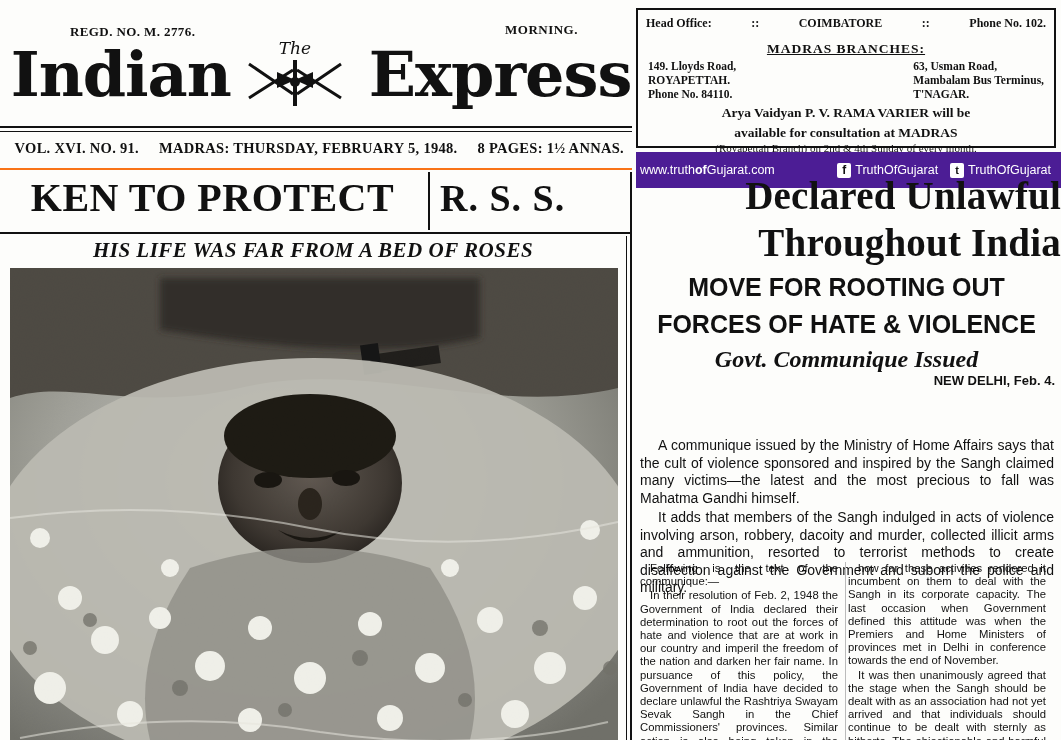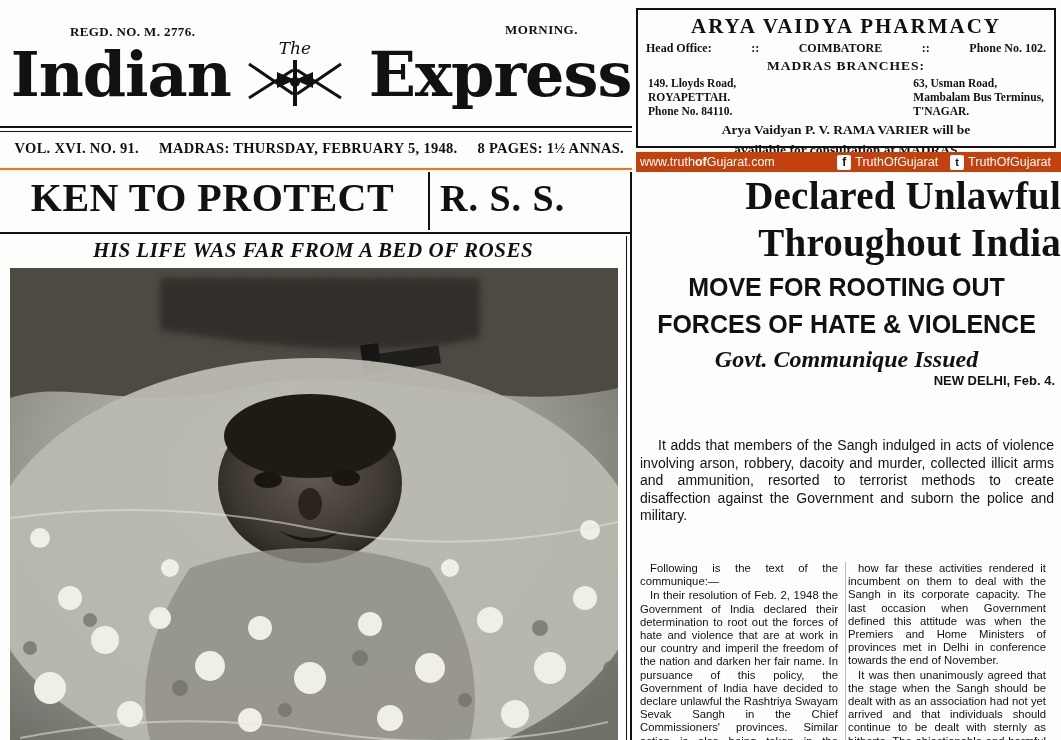--- a/index.html
+++ b/index.html
@@ -17,29 +17,29 @@
   .crosslines{position:absolute;left:8px;top:18px;width:104px;height:56px;}
   .mast-rule1{position:absolute;left:0;top:126px;width:632px;height:2px;background:#111;}
   .mast-rule2{position:absolute;left:0;top:131px;width:632px;height:1px;background:#111;}
   .volline{position:absolute;left:0;top:140px;width:632px;text-align:right;font-size:14.5px;font-weight:bold;letter-spacing:.3px;}
   .volline span{margin:0 8px;}
 
   
   .advert{position:absolute;left:636px;top:8px;width:420px;height:140px;border:2px solid #111;box-sizing:border-box;text-align:center;padding-top:4px;}
   .ad-title{font-family:"Liberation Serif",serif;font-weight:bold;font-size:21px;letter-spacing:2px;}
   .ad-head{font-size:12px;font-weight:bold;margin-top:2px;display:flex;justify-content:space-between;padding:0 8px;}
-  .ad-branch{font-size:13.5px;font-weight:bold;letter-spacing:1px;margin-top:2px;}
+  .ad-branch{font-size:13.5px;font-weight:bold;letter-spacing:1px;margin-top:10px;text-decoration:underline;}
   .ad-cols{display:flex;justify-content:space-between;padding:2px 10px 0 10px;font-size:11.5px;line-height:14px;font-weight:bold;}
   .ad-cols div{text-align:left;}
   .ad-cols .right{text-align:left;}
   .ad-avail{font-size:13.5px;font-weight:bold;line-height:17px;margin-top:3px;}
   .ad-note{font-size:11px;margin-top:1px;}
 
   
-  .socialbar{position:absolute;left:636px;top:152px;width:425px;height:20px;background:#c2410c;color:#fff;display:flex;align-items:center;font-family:"Liberation Sans",sans-serif;font-size:12.5px;}
+  .socialbar{position:absolute;left:636px;top:152px;width:425px;height:36px;background:#4c1d95;color:#fff;display:flex;align-items:center;font-family:"Liberation Sans",sans-serif;font-size:12.5px;}
   .socialbar .url{padding-left:4px;width:210px;}
   .socialbar .url b{font-weight:bold;}
   .sq{width:15px;height:15px;background:#fff;color:#111;display:inline-block;text-align:center;line-height:15px;font-weight:bold;font-size:12px;margin:0 4px 0 2px;border-radius:2px;}
   .sq.tw{font-size:11px;}
   .socialbar .handle{margin-right:10px;}
 
   
   .bannerwrap{position:absolute;left:0;top:172px;width:1061px;height:62px;}
   .ban-left{position:absolute;left:0;top:2px;width:425px;font-family:"Liberation Serif",serif;font-weight:bold;font-size:40px;letter-spacing:.5px;text-align:center;}
   .ban-div{position:absolute;left:428px;top:0px;width:2px;height:58px;background:#111;}
@@ -100,21 +100,20 @@
     <div class="mast-rule2"></div>
 
     <div class="volline">
       <span>VOL. XVI. NO. 91.</span>
       <span>MADRAS: THURSDAY, FEBRUARY 5, 1948.</span>
       <span>8 PAGES: 1½ ANNAS.</span>
     </div>
   </div>
 
   <div class="advert">
-    <div class="ad-title">ARYA VAIDYA PHARMACY</div>
     <div class="ad-head">
       <span>Head Office:</span>
       <span>::</span>
       <span>COIMBATORE</span>
       <span>::</span>
       <span>Phone No. 102.</span>
     </div>
     <div class="ad-branch">MADRAS BRANCHES:</div>
     <div class="ad-cols">
       <div style="white-space:pre-line">149. Lloyds Road,
@@ -239,20 +238,21 @@
       <g stroke="#e6e5dd" stroke-width="2" opacity="0.55" fill="none">
         <path d="M0 250 q150 -20 300 10 q150 30 308 -6"></path>
         <path d="M10 470 q160 -30 300 -6 q150 22 288 -10"></path>
       </g>
       <rect width="608" height="472" fill="#ffffff" opacity="0.02" filter="url(#grain)"></rect>
     </svg>
   </div>
 
 
   <div class="body1">
+    <p>A communique issued by the Ministry of Home Affairs says that the cult of violence sponsored and inspired by the Sangh claimed many victims—the latest and the most precious to fall was Mahatma Gandhi himself.</p>
     <p>It adds that members of the Sangh indulged in acts of violence involving arson, robbery, dacoity and murder, collected illicit arms and ammunition, resorted to terrorist methods to create disaffection against the Government and suborn the police and military.</p>
   </div>
 
   <div class="twocol">
     <div class="col">
       <p>Following is the text of the communique:—</p>
       <p>In their resolution of Feb. 2, 1948 the Government of India declared their determination to root out the forces of hate and violence that are at work in our country and imperil the freedom of the nation and darken her fair name. In pursuance of this policy, the Government of India have decided to declare unlawful the Rashtriya Swayam Sevak Sangh in the Chief Commissioners' provinces. Similar action is also being taken in the Governors' provinces.</p>
 
     </div>
     <div class="col">

